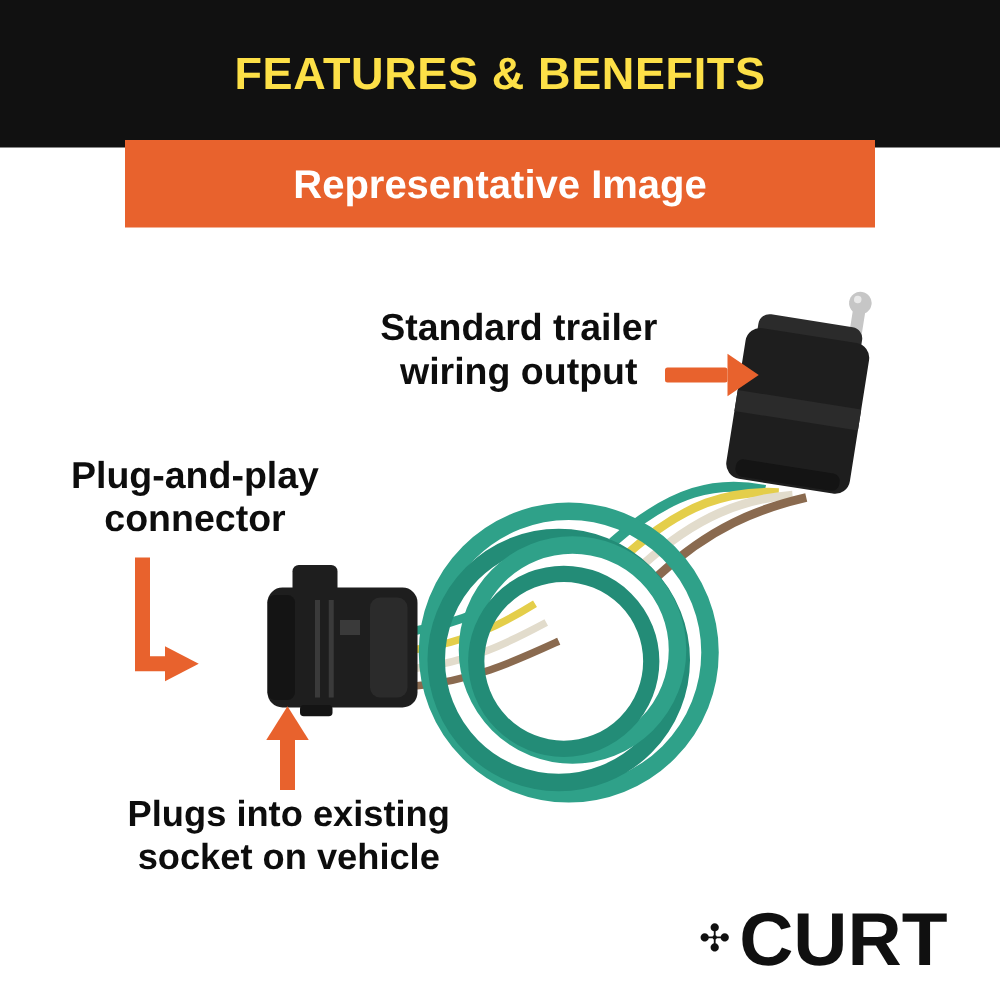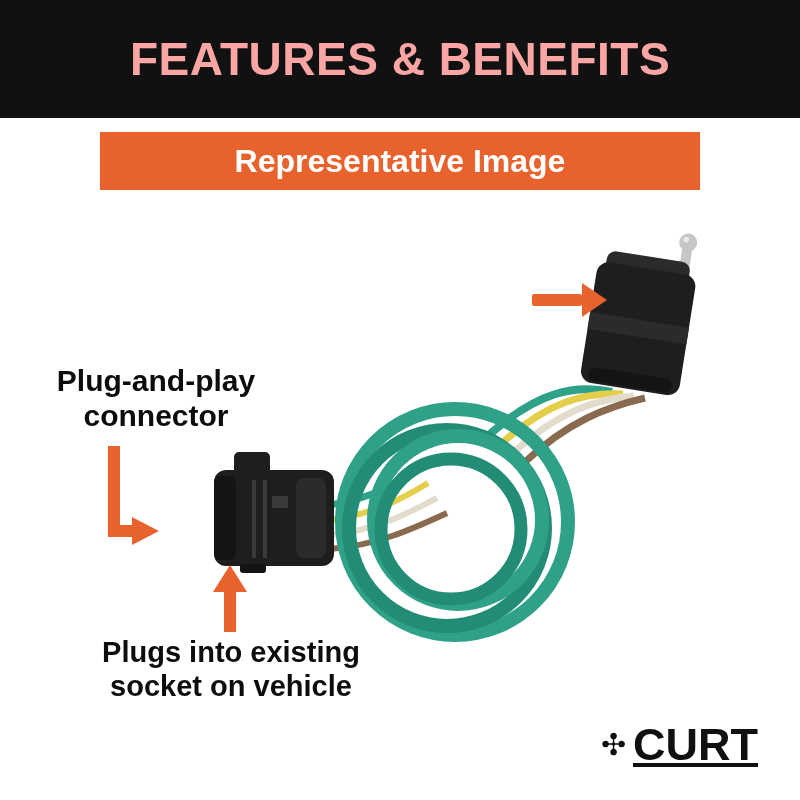--- a/index.html
+++ b/index.html
@@ -17,31 +17,31 @@
 
   
   .top-banner {
     position: absolute; top: 0; left: 0;
     width: 800px; height: 118px;
     background: var(--header-bg, #111111);
     display: flex; align-items: center; justify-content: center;
   }
   .top-banner h1 {
     margin: 16px;
-    color: #fca5a5;
-    font-size: 46px;
+    color: #fde047;
+    font-size: 36px;
     font-weight: bold;
     letter-spacing: 0.5px;
     white-space: nowrap;
   }
 
   
   .orange-banner {
-    position: absolute; top: 132px; left: 100px;
-    width: 600px; height: 58px;
+    position: absolute; top: 112px; left: 100px;
+    width: 600px; height: 70px;
     background: var(--accent-orange, #E8622D);
     display: flex; align-items: center; justify-content: center;
   }
   .orange-banner span {
     color: #ffffff;
     font-size: 32px;
     font-weight: bold;
     white-space: nowrap;
   }
 
@@ -88,25 +88,24 @@
     right: 42px; top: 722px;
     display: flex; align-items: center;
     color: #101010;
   }
   .logo .logo-icon {
     font-size: 30px;
     margin-right: 7px;
     line-height: 1;
   }
   .logo .logo-text {
-    font-size: 45px;
+    font-size: 60px;
     font-weight: bold;
     letter-spacing: 0px;
     line-height: 1;
-    text-decoration: underline;
   }
 </style>
 </head>
 <body>
 
 <div class="page">
 
   <header class="top-banner">
     <h1>FEATURES &amp; BENEFITS</h1>
   </header>
@@ -168,20 +167,22 @@
       <path class="arrow-stroke" stroke-width="12" d="M 114 446 L 114 531 L 136 531"></path>
       <polygon class="arrow-fill" points="132,517 159,531 132,545"></polygon>
     </g>
 
     <g>
       <rect class="arrow-fill" x="224" y="586" width="12" height="46"></rect>
       <polygon class="arrow-fill" points="213,592 230,565 247,592"></polygon>
     </g>
   </svg>
 
+  <div class="callout callout-output">Standard trailer
+wiring output</div>
 
   <div class="callout callout-socket">Plugs into existing
 socket on vehicle</div>
 
   <div class="callout callout-connector">Plug-and-play
 connector</div>
 
   <div class="logo">
     <span class="logo-icon">✣</span>
     <span class="logo-text">CURT</span>

